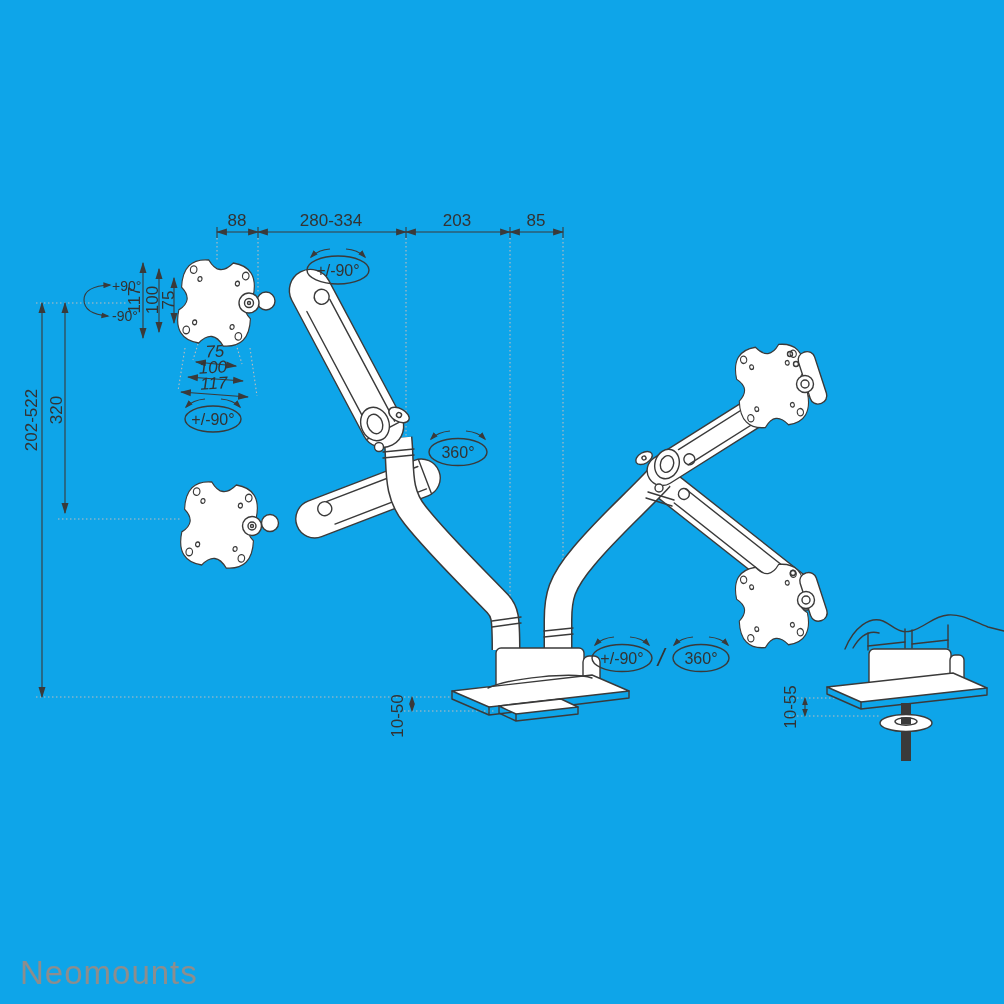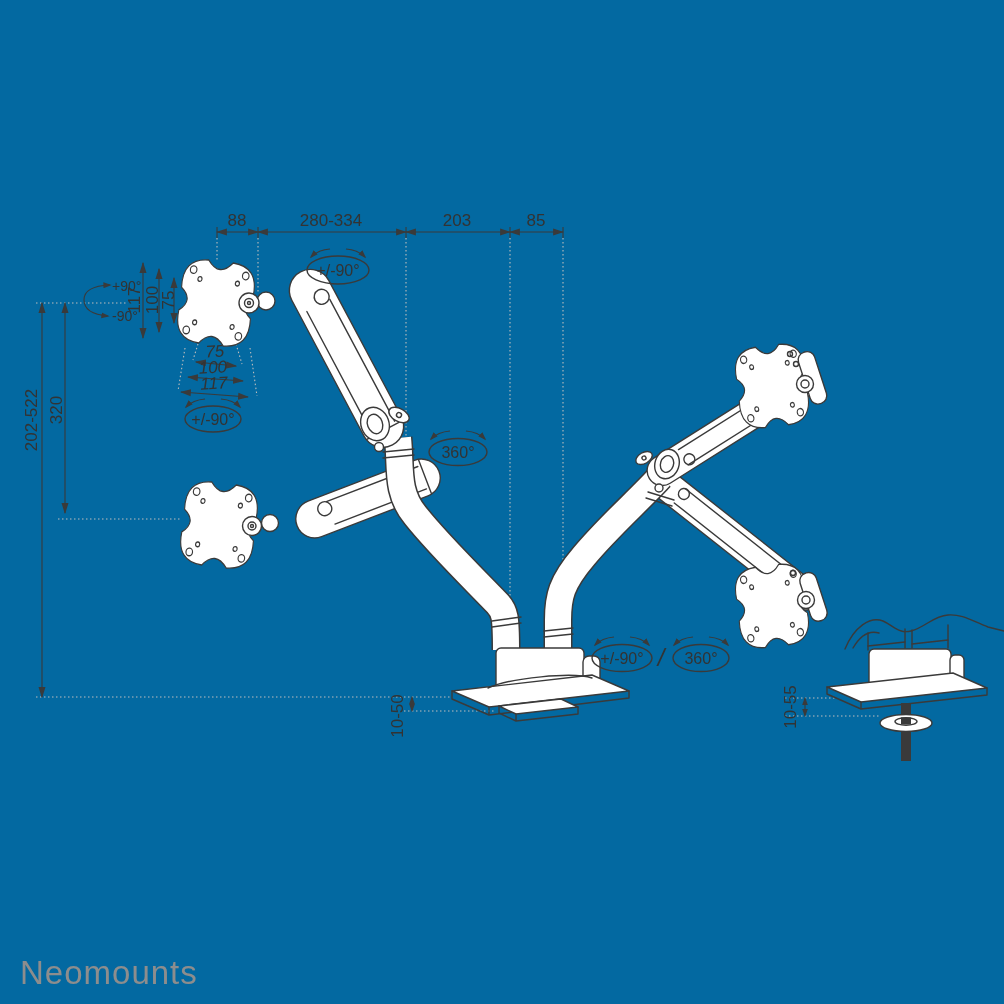--- a/index.html
+++ b/index.html
@@ -1,16 +1,16 @@
 <!DOCTYPE html>
 <html><head>
 <meta charset="utf-8">
 <style>
   html,body{margin:0;padding:0;background:#fff;}
-  .page{width:1004px;height:1004px;position:relative;background:#0369a1;overflow:hidden;
+  .page{width:1004px;height:1004px;position:relative;background:#0ea5e9;overflow:hidden;
         font-family:"Liberation Sans",sans-serif;}
   svg text{font-family:"Liberation Sans",sans-serif;fill:#333;}
   .s   {stroke:#3a3a3a;fill:none;stroke-width:1.4;stroke-linejoin:round;stroke-linecap:round;}
   .sw  {stroke:#3a3a3a;fill:#fff;stroke-width:1.4;stroke-linejoin:round;}
   .ext {stroke:#bdbdbd;fill:none;stroke-width:1.1;stroke-dasharray:1.5 2.5;}
   .dl  {stroke:#3a3a3a;fill:none;stroke-width:1.1;}
   .tube {stroke:#3a3a3a;fill:none;stroke-width:29;stroke-linecap:butt;stroke-linejoin:round;}
   .tubei{stroke:#ffffff;fill:none;stroke-width:26;stroke-linecap:butt;stroke-linejoin:round;}
   .dt  {font-size:17px;text-anchor:middle;}
   .dti {font-size:17px;font-style:italic;text-anchor:middle;}

